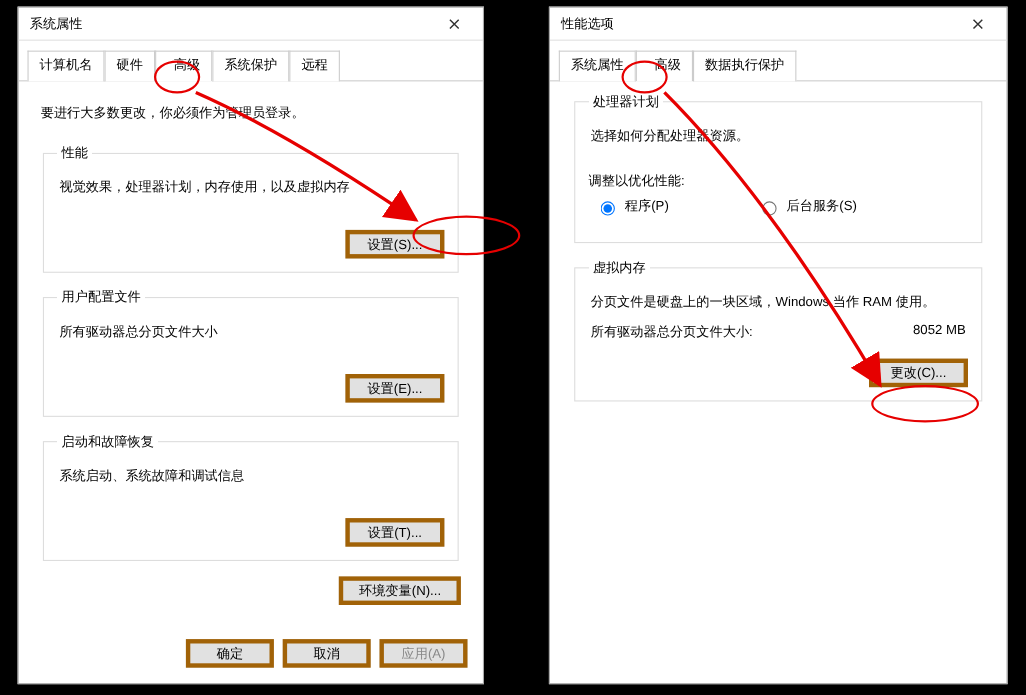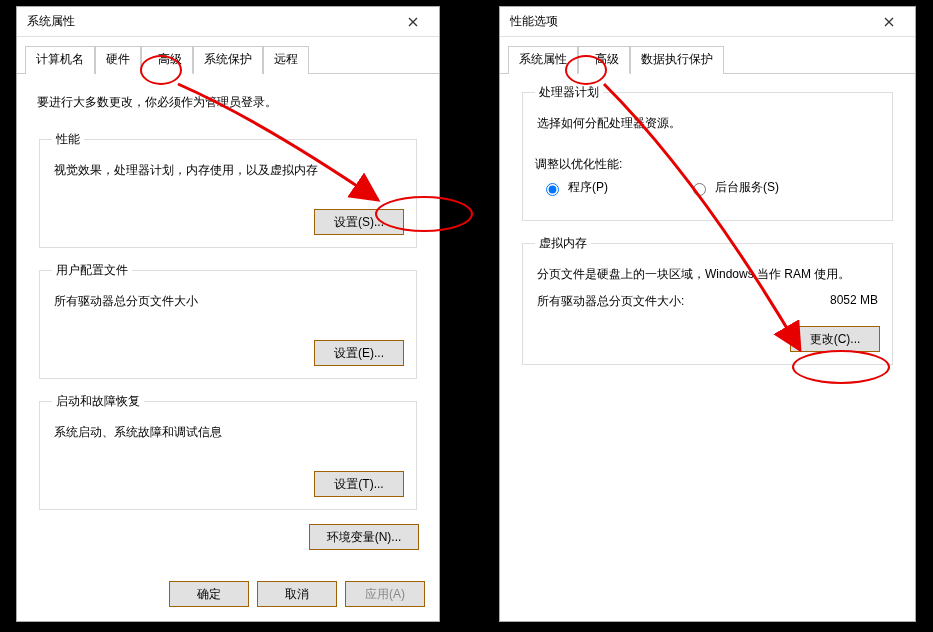--- a/index.html
+++ b/index.html
@@ -34,21 +34,21 @@
   .intro { margin: 10px 0 20px 0; }
   fieldset {
     border: 1px solid #ddd; padding: 8px 12px 12px 12px; margin-bottom: 14px;
     position: relative;
   }
   fieldset legend { padding: 0 4px; color:#000; }
   .desc { margin: 6px 0 10px 2px; color:#000; }
   .btn-row { display:flex; justify-content:flex-end; }
   button.winbtn {
     min-width: 90px; height: 26px; padding: 0 14px;
-    background: #e1e1e1; border: 1px solid #a16207; cursor:pointer;
+    background: #e1e1e1; border: 4px solid #a16207; cursor:pointer;
     font-family: inherit; font-size:12px;
   }
   .footer {
     display:flex; justify-content:flex-end; gap:8px;
     padding: 10px 14px 14px 14px; border-top: none;
   }
   .footer button.winbtn { min-width:80px; }
   .radio-row { display:flex; gap:80px; margin: 6px 0 12px 6px; align-items:center; }
   .radio-row label { display:flex; align-items:center; gap:6px; cursor:pointer; }
   .vm-row { display:flex; justify-content:space-between; margin: 6px 2px 16px 2px; }

